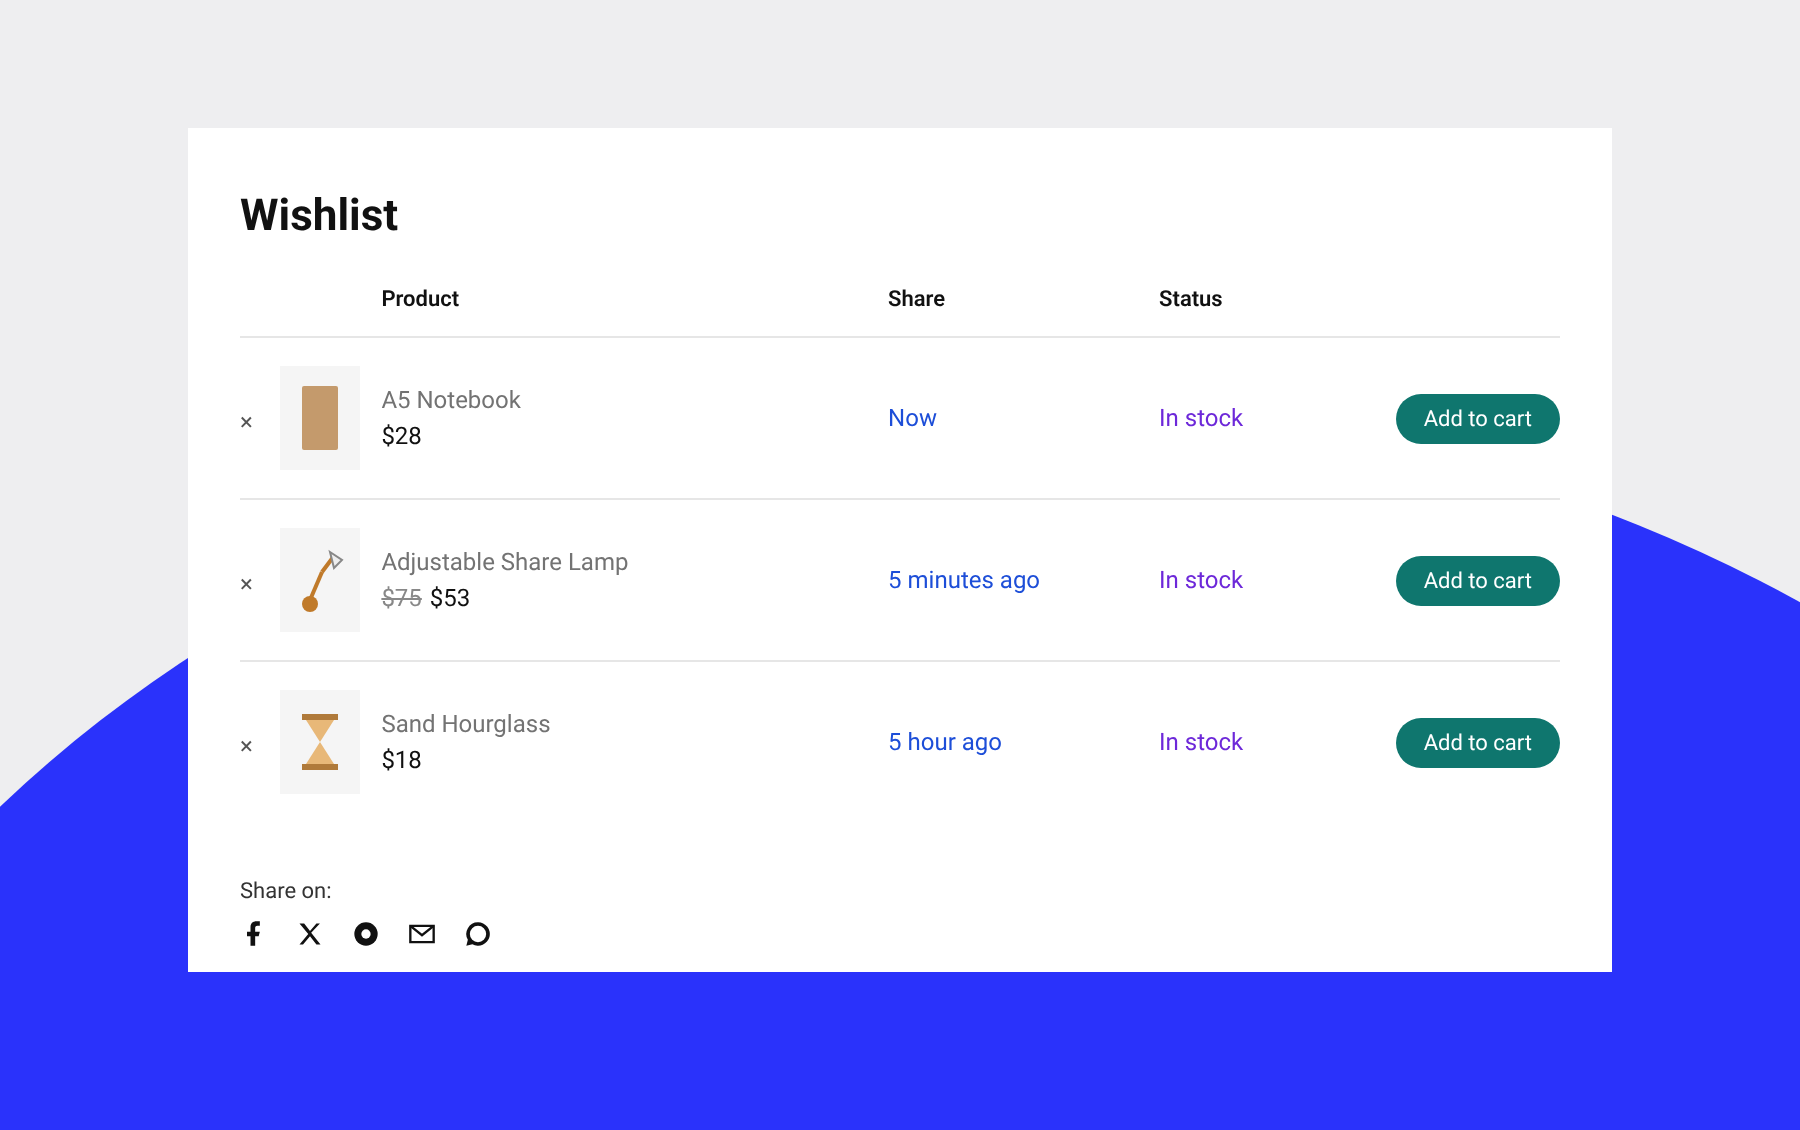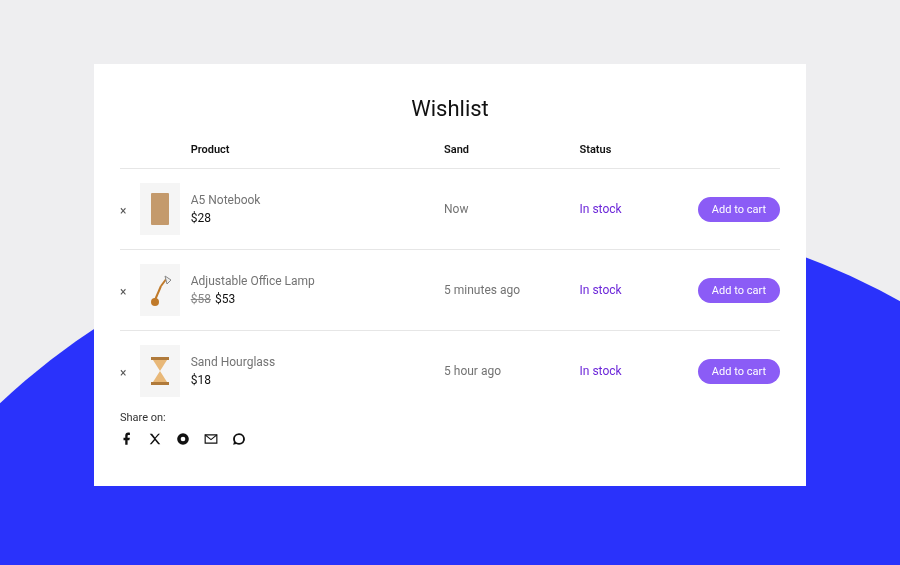--- a/index.html
+++ b/index.html
@@ -1,32 +1,32 @@
 <!DOCTYPE html>
 <html><head>
 <meta charset="utf-8">
 <style>
   html,body{margin:0;padding:0;width:900px;height:565px;font-family:-apple-system,BlinkMacSystemFont,"Segoe UI",Roboto,Arial,sans-serif;overflow:hidden;}
   .bg{position:absolute;inset:0;background:#EEEEF0;}
   .blob{position:absolute;left:-180px;bottom:-640px;width:1400px;height:1000px;background:#2A32FB;border-radius:50% 50% 0 0/60% 60% 0 0;}
   .card{position:absolute;left:94px;top:64px;width:712px;height:422px;background:#fff;padding:28px 26px 28px 26px;box-sizing:border-box;}
-  .title{font-size:22px;font-weight:400;color:#111;text-align:center;margin:4px 0 22px}
+  .title{font-size:22px;font-weight:700;color:#111;margin:4px 0 22px}
   .tbl{width:100%;border-collapse:collapse;}
   .tbl th{font-size:11px;font-weight:600;color:#111;text-align:left;padding:0 0 12px}
   .tbl td{padding:14px 0;border-top:1px solid #e6e6e6;vertical-align:middle}
   .remove{width:16px;font-size:12px;color:#555;cursor:pointer;user-select:none}
   .thumb{width:40px;height:52px;background:#f5f5f5;display:flex;align-items:center;justify-content:center}
   .thumb svg{width:26px;height:36px}
   .pname{font-size:12px;color:#737373;margin-bottom:4px}
   .price{font-size:12px;color:#111}
   .old{color:#888;text-decoration:line-through;margin-right:4px}
-  .added{font-size:12px;color:#737373}
+  .added{font-size:12px;color:#1d4ed8}
   .status{font-size:12px;color:#6d28d9}
-  .btn{background:#8b5cf6;color:#fff;border-radius:16px;padding:6px 14px;font-size:11px;display:inline-block;cursor:pointer;white-space:nowrap}
-  .share{}
+  .btn{background:#0f766e;color:#fff;border-radius:16px;padding:6px 14px;font-size:11px;display:inline-block;cursor:pointer;white-space:nowrap}
+  .share{margin-top:28px}
   .share-label{font-size:11px;color:#333;margin-bottom:8px}
   .icons{display:flex;gap:14px;color:#111}
   .icons .ic{width:14px;height:14px;cursor:pointer;display:flex;align-items:center;justify-content:center}
   .icons svg{width:14px;height:14px;fill:#111}
   col.c-rm{width:22px} col.c-th{width:52px} col.c-pr{width:280px}
   col.c-ad{width:148px} col.c-st{width:130px} col.c-bt{width:80px}
   .rt{text-align:right}
 </style>
 </head>
 <body>
@@ -44,21 +44,21 @@
         <col class="c-pr">
         <col class="c-ad">
         <col class="c-st">
         <col class="c-bt">
       </colgroup>
     <thead>
       <tr>
         <th></th>
           <th></th>
         <th>Product</th>
-        <th>Sand</th>
+        <th>Share</th>
         <th>Status</th>
         <th></th>
       </tr>
     </thead>
     <tbody id="rows">
         <tr>
           <td><span class="remove">×</span></td>
           <td>
             <div class="thumb">
               <svg viewBox="0 0 26 36">
@@ -80,22 +80,22 @@
             <div class="thumb">
               <svg viewBox="0 0 26 36">
                 <circle cx="8" cy="30" r="4" fill="#C07A2A"></circle>
                 <line x1="8" y1="28" x2="14" y2="14" stroke="#C07A2A" stroke-width="2"></line>
                 <line x1="14" y1="14" x2="20" y2="6" stroke="#C07A2A" stroke-width="2"></line>
                 <path d="M18 4 L24 8 L20 12 Z" fill="#eee" stroke="#888"></path>
               </svg>
             </div>
           </td>
           <td>
-            <div class="pname">Adjustable Office Lamp</div>
-            <div class="price"><span class="old">$58</span>$53</div>
+            <div class="pname">Adjustable Share Lamp</div>
+            <div class="price"><span class="old">$75</span>$53</div>
           </td>
           <td class="added">5 minutes ago</td>
           <td class="status">In stock</td>
           <td class="rt"><span class="btn">Add to cart</span></td>
         </tr>
         <tr>
           <td><span class="remove">×</span></td>
           <td>
             <div class="thumb">
               <svg viewBox="0 0 26 36">

